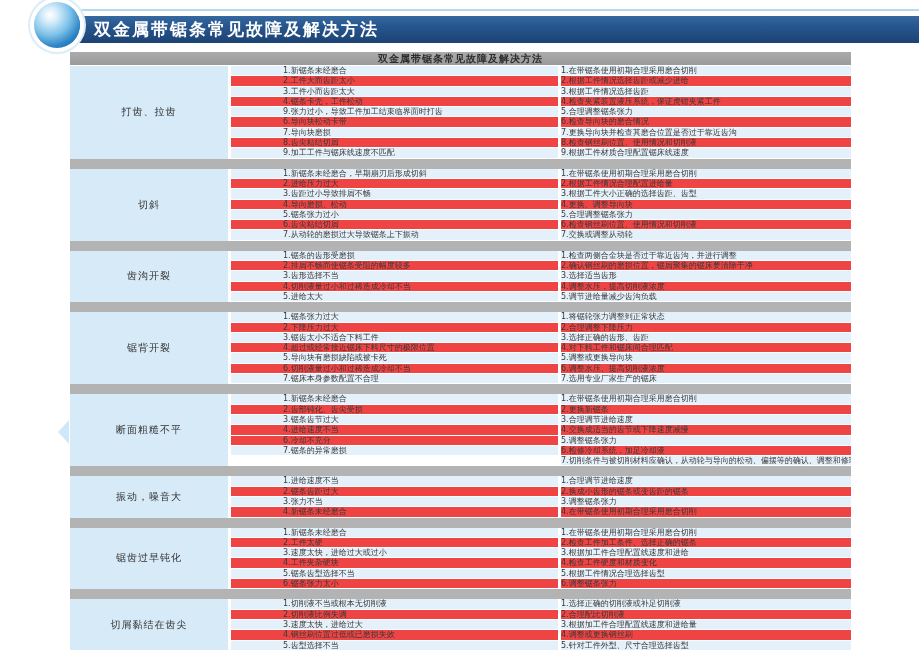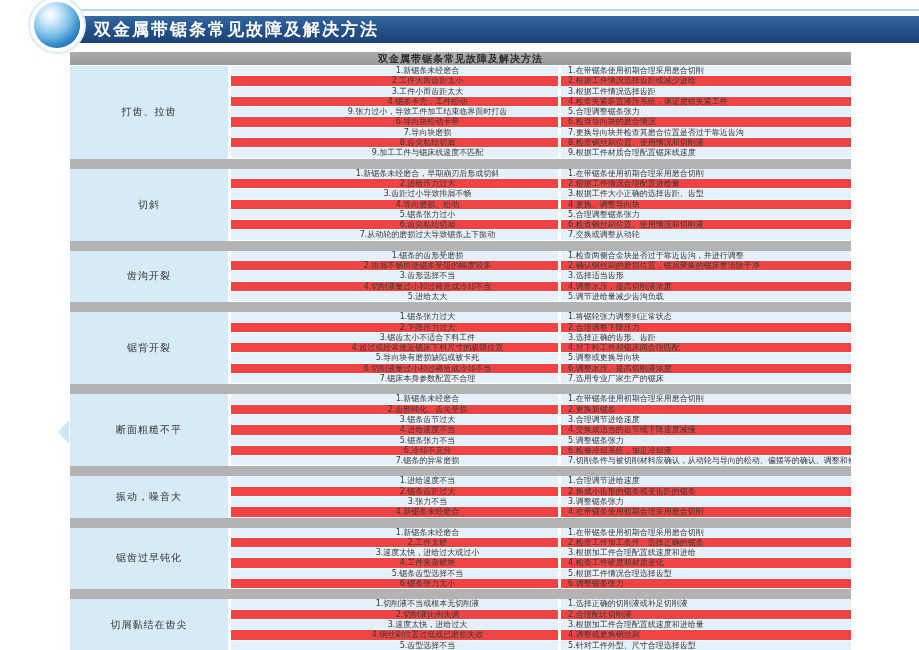--- a/index.html
+++ b/index.html
@@ -39,22 +39,22 @@
     background:#d7eaf7;color:#333333;font-weight:normal;font-size:10px;letter-spacing:1px;
     display:flex;align-items:center;justify-content:center;white-space:nowrap;
   }
   .col{display:block;}
   .row{
     height:9.3px;margin-bottom:1px;font-size:8px;line-height:9.4px;color:#383838;
     white-space:nowrap;overflow:hidden;
   }
   .row.odd{background:#e4f1fa;}
   .row.even{background:#ef4444;}
-  .causes .row{padding-left:66px;text-align:center;}
-  .solutions .row{padding-left:7px;}
+  .causes .row{padding-left:52px;}
+  .solutions .row{}
   .sep{height:10px;background:#b3b3b3;}
   .left-notch{
     position:absolute;left:58px;top:420px;width:0;height:0;z-index:0;
     border-top:12px solid transparent;border-bottom:12px solid transparent;
     border-right:11px solid #cfe8f7;
   }
 </style>
 </head>
 <body>
 
@@ -155,21 +155,20 @@
         </div>
       </div>
       <div class="sep"></div>
       <div class="section">
         <div class="cat">断面粗糙不平</div>
         <div class="col causes">
           <div class="row odd">1.新锯条未经磨合</div>
           <div class="row even">2.齿部钝化、齿尖受损</div>
           <div class="row odd">3.锯条齿节过大</div>
           <div class="row even">4.进给速度不当</div>
-          <div class="row odd">5.锯条张力不当</div>
           <div class="row even">6.冷却不充分</div>
           <div class="row odd">7.锯条的异常磨损</div>
         </div>
         <div class="col solutions">
           <div class="row odd">1.在带锯条使用初期合理采用磨合切削</div>
           <div class="row even">2.更换新锯条</div>
           <div class="row odd">3.合理调节进给速度</div>
           <div class="row even">4.交换成适当的齿节或下降速度减慢</div>
           <div class="row odd">5.调整锯条张力</div>
           <div class="row even">6.检修冷却系统，加足冷却液</div>

